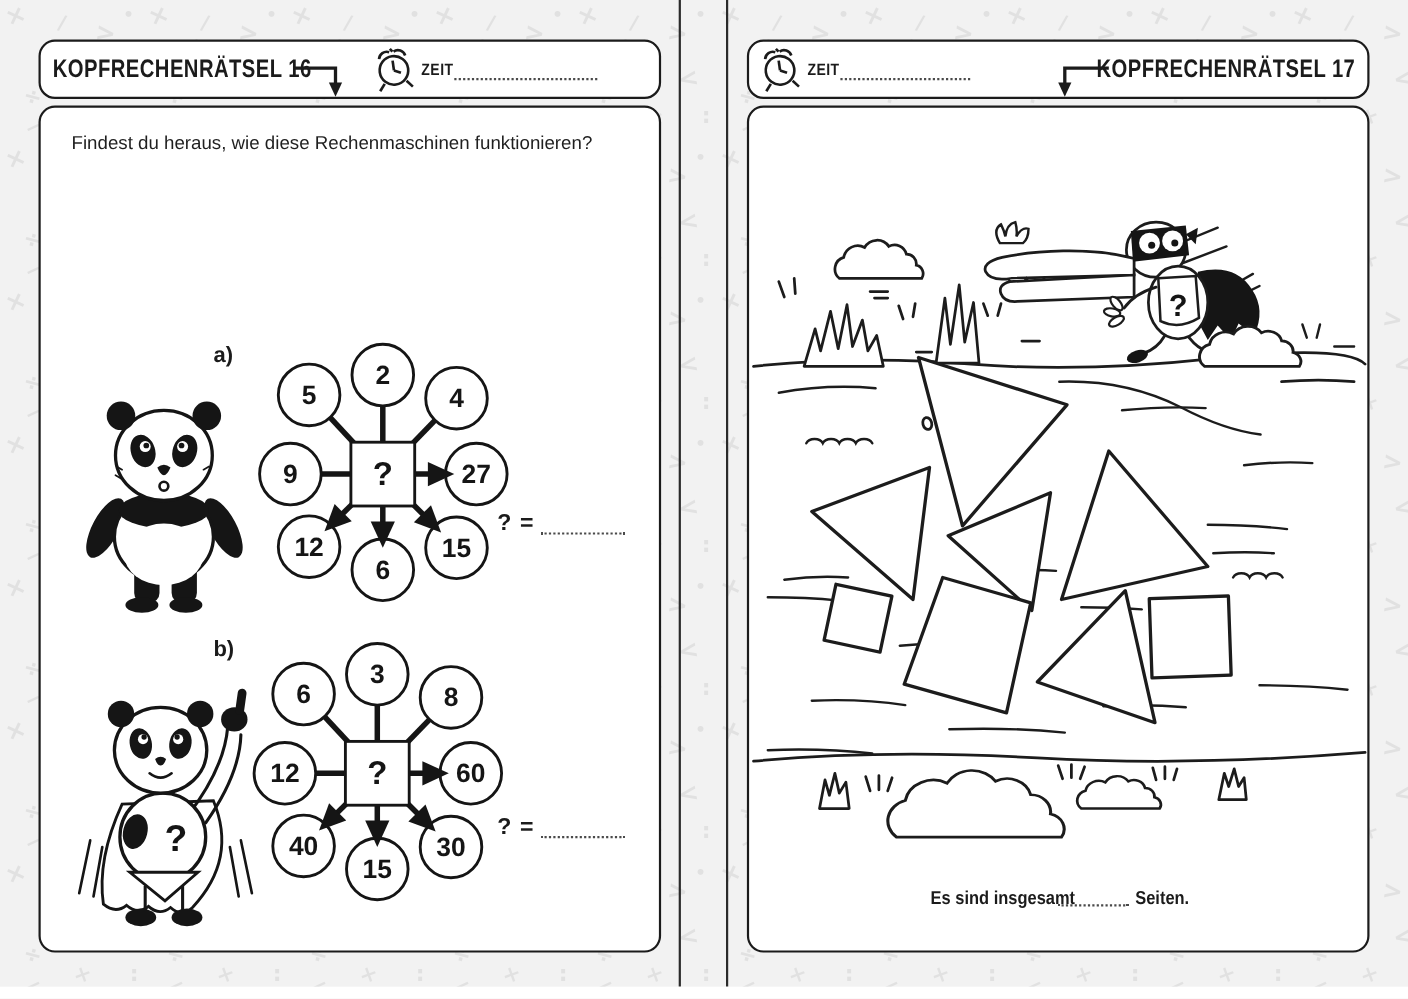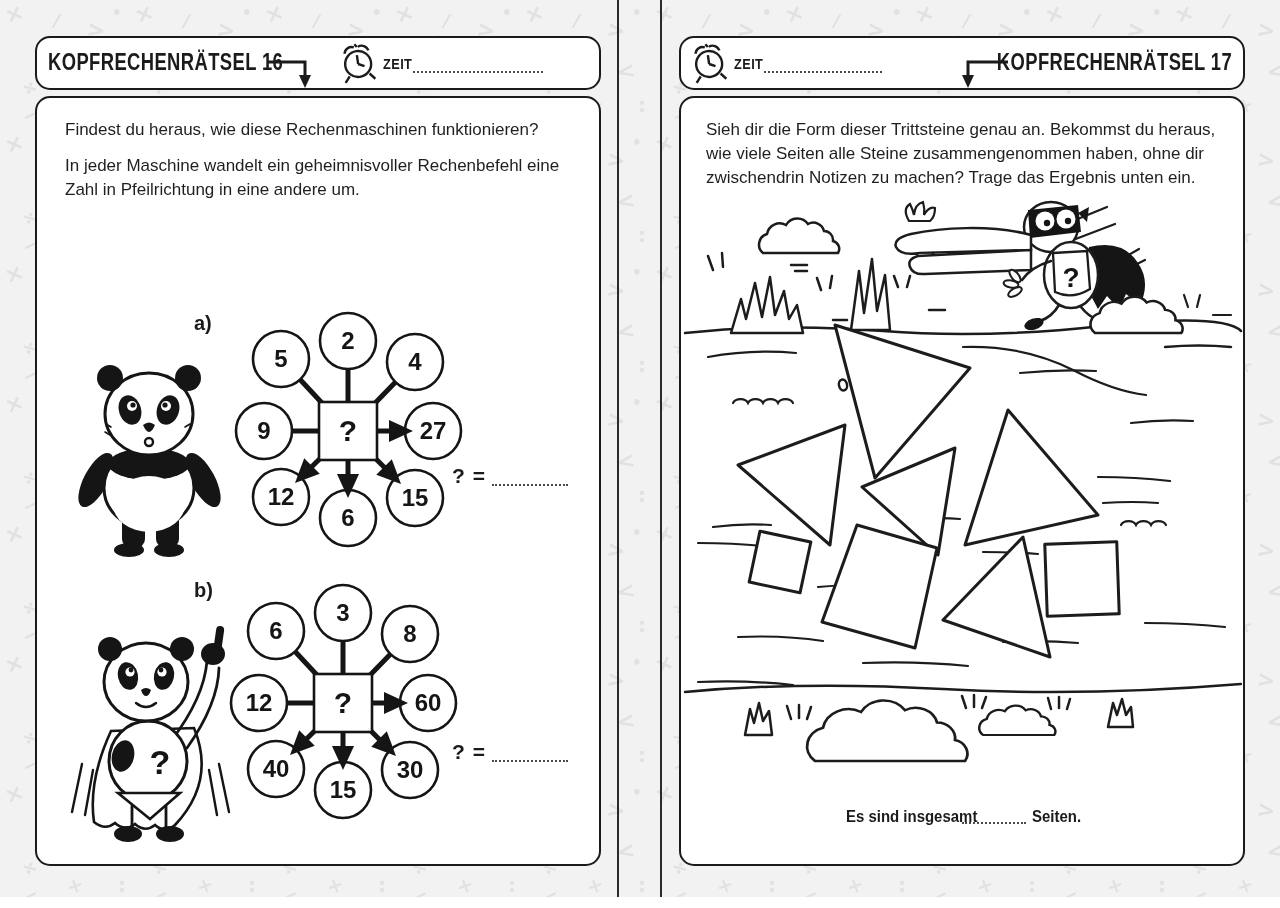--- a/index.html
+++ b/index.html
@@ -73,21 +73,20 @@
       <line x1="31" y1="33" x2="36" y2="39"></line>
     </g>
   </svg>
   <span class="abs zeit" style="left:383px;top:55px">ZEIT</span>
   <div class="dotline" style="left:413px;top:71px;width:130px"></div>
 
   <div class="box" style="left:35px;top:96px;width:566px;height:770px"></div>
 
   <div class="intro" style="left:65px;top:118px">
     <p>Findest du heraus, wie diese Rechenmaschinen funktionieren?</p>
-    <p>In jeder Maschine wandelt ein geheimnisvoller Rechenbefehl eine Zahl in Pfeilrichtung in eine andere um.</p>
   </div>
 
   <span class="diagram-label" style="left:194px;top:312px">a)</span>
 
   <svg class="abs" style="left:72px;top:362px" width="155" height="196" viewBox="0 0 155 196">
     <g stroke="#151515" stroke-linecap="round">
       <ellipse cx="24" cy="118" rx="12" ry="30" fill="#151515" stroke="none" transform="rotate(28 24 118)"></ellipse>
       <ellipse cx="131" cy="118" rx="12" ry="30" fill="#151515" stroke="none" transform="rotate(-28 131 118)"></ellipse>
       <rect x="50" y="148" width="23" height="38" rx="9" fill="#151515" stroke="none"></rect>
       <rect x="84" y="148" width="23" height="38" rx="9" fill="#151515" stroke="none"></rect>
@@ -249,23 +248,20 @@
   <div class="dotline" style="left:764px;top:71px;width:118px"></div>
 
   <svg class="abs" style="left:952px;top:56px" width="56" height="38" viewBox="0 0 56 38">
     <path d="M56,6 H16 V20" fill="none" stroke="#1b1b1b" stroke-width="3"></path>
     <polygon points="10,19 22,19 16,32" fill="#1b1b1b"></polygon>
   </svg>
   <span class="abs title right" style="right:48px;top:49px">KOPFRECHENRÄTSEL 17</span>
 
   <div class="box" style="left:679px;top:96px;width:566px;height:770px"></div>
 
-  <div class="intro" style="left:706px;top:118px">
-    <p>Sieh dir die Form dieser Trittsteine genau an. Bekommst du heraus, wie viele Seiten alle Steine zusammengenommen haben, ohne dir zwischendrin Notizen zu machen? Trage das Ergebnis unten ein.</p>
-  </div>
 
   <svg class="abs" style="left:683px;top:195px" width="560" height="592" viewBox="0 0 560 592">
     <g stroke="#1c1c1c" fill="none" stroke-width="2.5" stroke-linecap="round">
 
       <path d="M2,138 Q100,128 200,136 T420,131 T558,136"></path>
       <path d="M482,152 q34,-3 66,0"></path>
 
       <g transform="translate(80,58)">
         <path d="M0,0 a11,11 0 0 1 4,-19 a13,13 0 0 1 19,-9 a13,13 0 0 1 22,-1 a11,11 0 0 1 16,7 a9,9 0 0 1 9,10 a8,8 0 0 1 5,12 z" fill="#fff"></path>
         <path d="M28,12 h16 M32,18 h12"></path>

